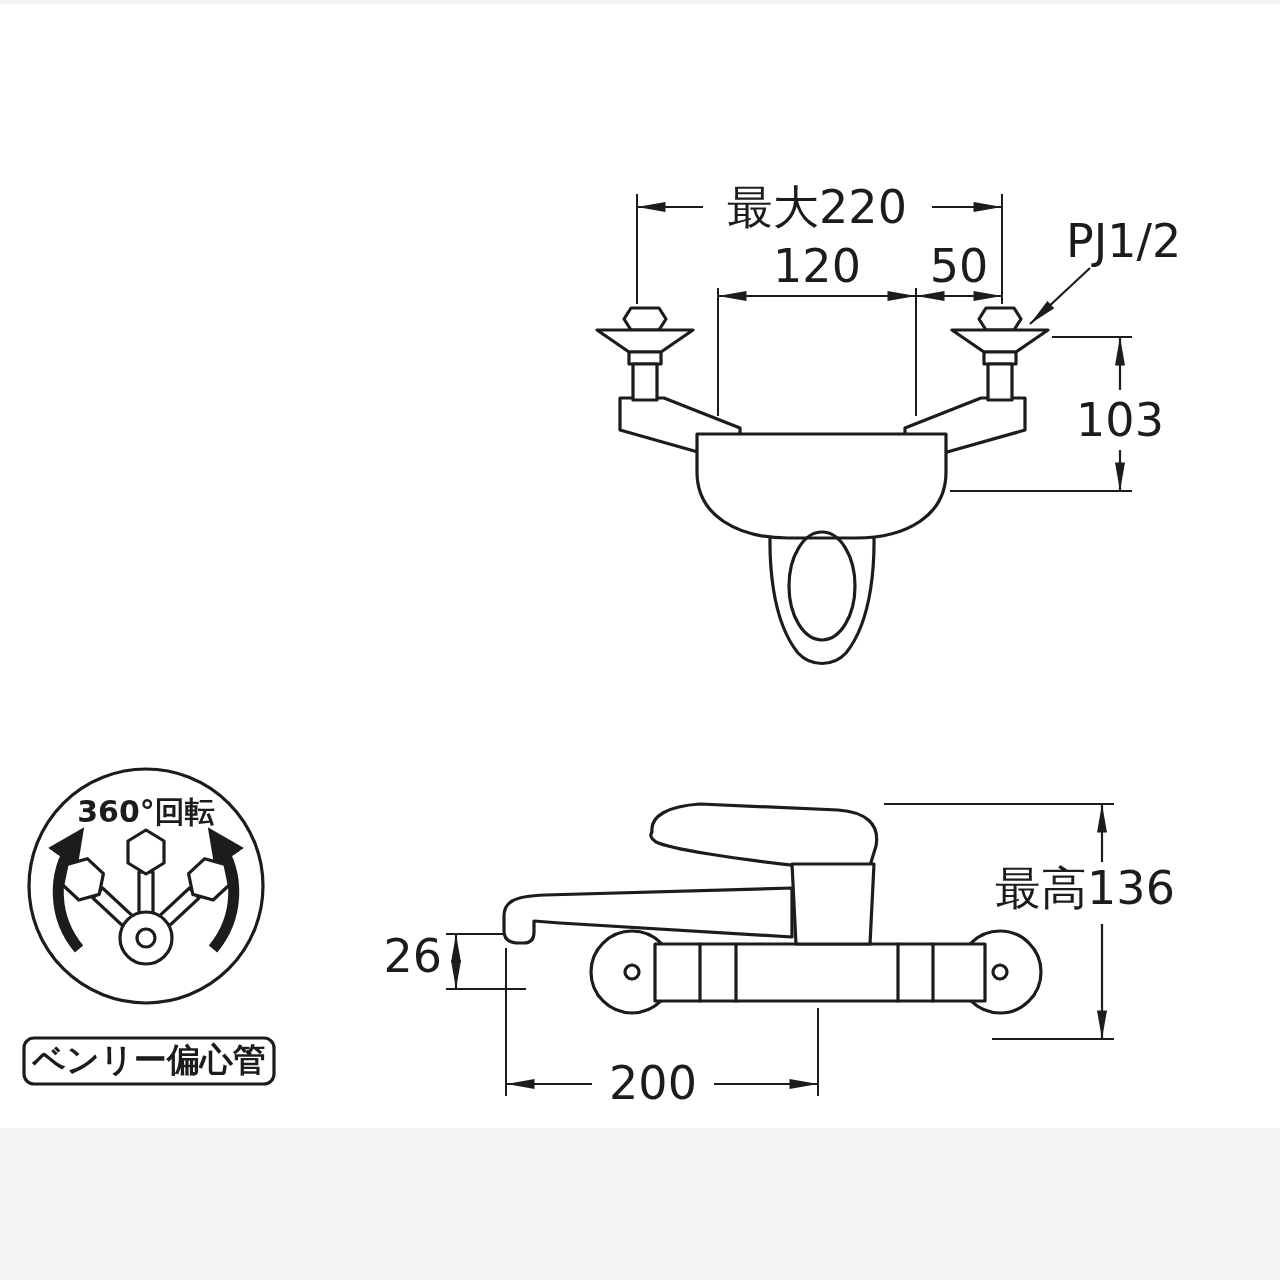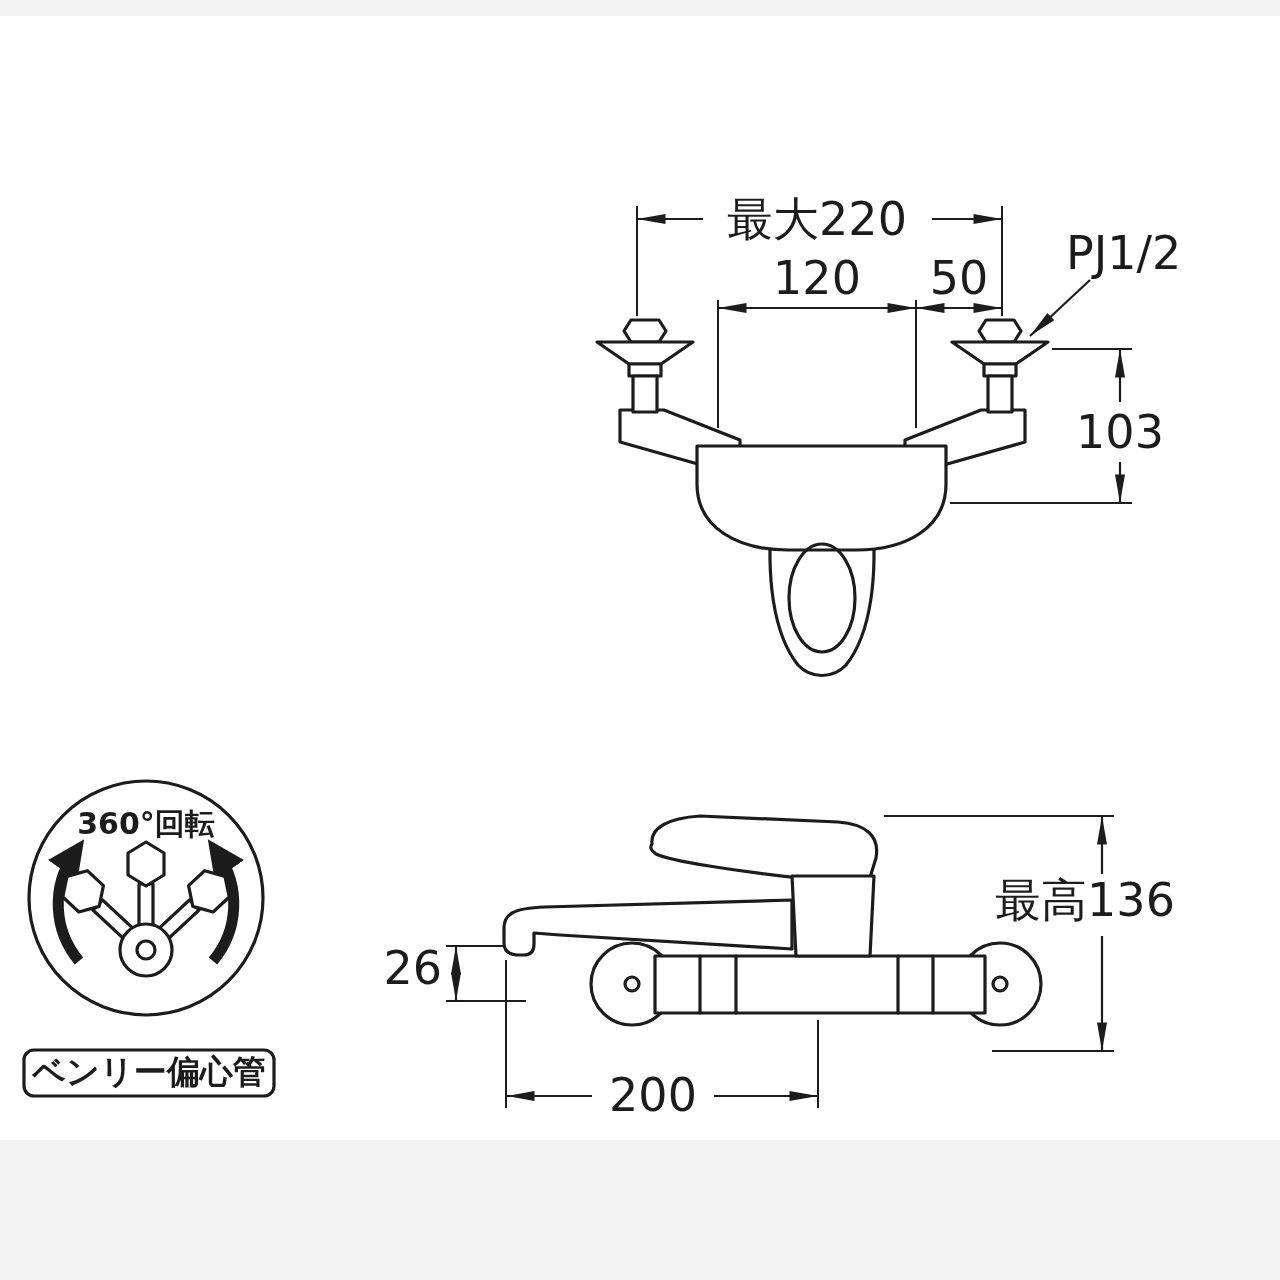--- a/index.html
+++ b/index.html
@@ -1,18 +1,18 @@
 <!DOCTYPE html>
 <html style="--line: #1c1c1c; --background: #ffffff;"><head>
 <meta charset="utf-8">
 <style>
   :root { --line:#1c1c1c; --background:#ffffff; }
   html,body { margin:0; padding:0; background:#f4f4f4; }
   .canvas {
-    position:relative; width:1280px; height:1124px; margin:16px auto;
+    position:relative; width:1280px; height:1124px; margin:4px auto;
     background:var(--background);
     font-family:"DejaVu Sans","Liberation Sans",sans-serif;
   }
   svg { position:absolute; inset:0; }
   .outline { fill:#ffffff; stroke:var(--line); stroke-width:3.2; stroke-linejoin:round; }
   .stroke  { fill:none; stroke:var(--line); stroke-width:3.2; stroke-linecap:round; stroke-linejoin:round; }
   .dimline { fill:none; stroke:var(--line); stroke-width:2.2; }
   .extline { fill:none; stroke:var(--line); stroke-width:2; }
   .arrowfill { fill:var(--line); stroke:none; }
   .rotarc { fill:none; stroke:var(--line); stroke-width:11; stroke-linecap:butt; }

